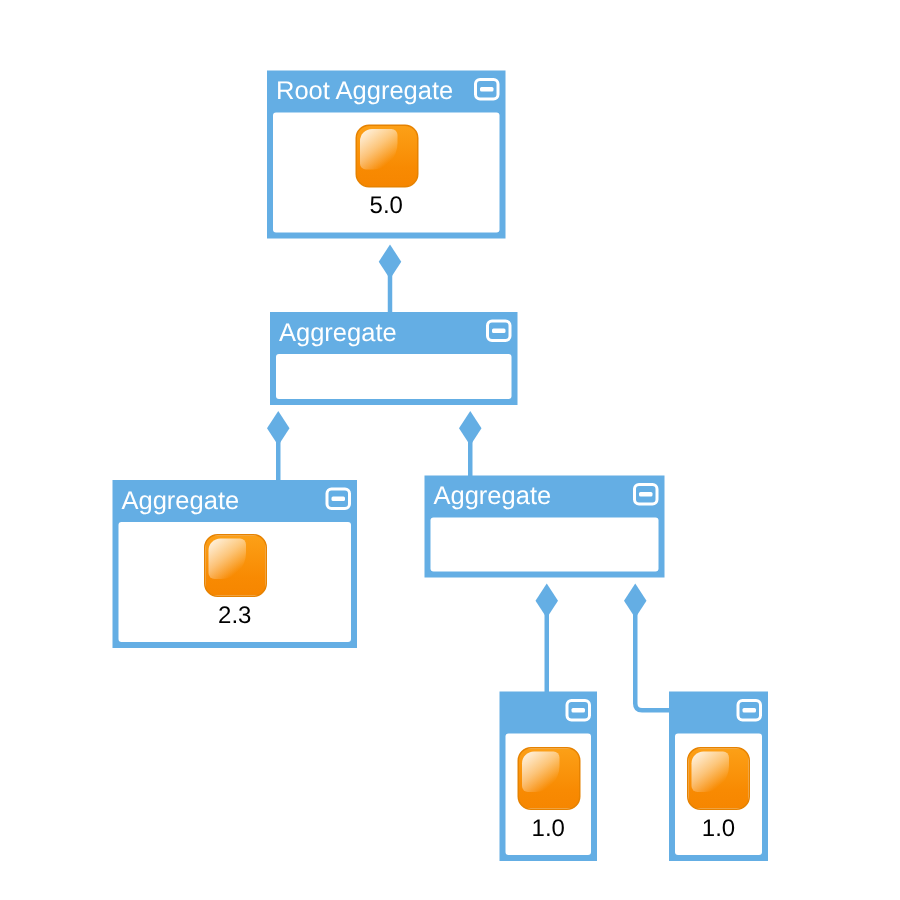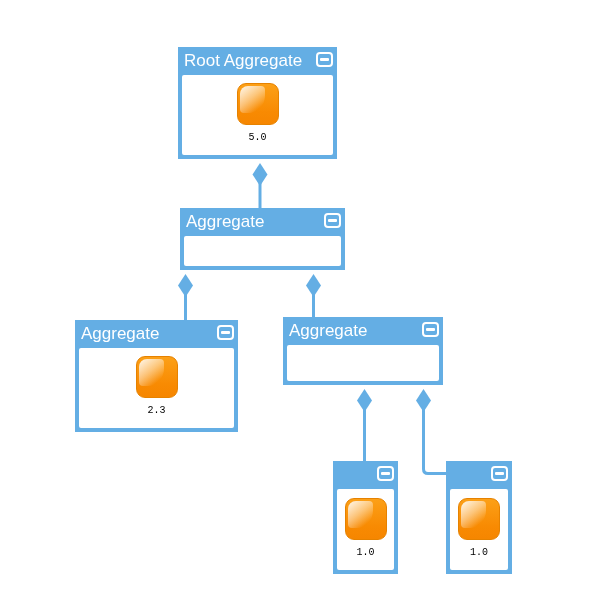--- a/index.html
+++ b/index.html
@@ -49,23 +49,22 @@
     position:relative;overflow:hidden;box-sizing:border-box;
     flex:0 0 auto;
   }
   .agg-icon .gloss{
     position:absolute;left:2px;top:2px;width:25px;height:27px;
     background:linear-gradient(140deg,rgba(255,255,255,.92) 0%,rgba(255,255,255,.45) 45%,rgba(255,255,255,0) 80%);
     border-radius:8px 4px 65% 4px;
   }
   .node-value{
     margin-top:4px;
-    font-size:10px;color:var(--value-text,#000000);
+    font-size:16px;color:var(--value-text,#000000);
     line-height:18px;
-    font-family:Liberation Mono, monospace;
   }
 
   
   #node-root      {left:178px;top:47px; width:159px;height:112px;}
   #node-mid       {left:180px;top:208px;width:165px;height:62px;}
   #node-left      {left:75px; top:320px;width:163px;height:112px;}
   #node-right     {left:283px;top:317px;width:160px;height:68px;}
   #node-leaf1     {left:333px;top:461px;width:65px; height:113px;}
   #node-leaf2     {left:446px;top:461px;width:66px; height:113px;}
 </style>

